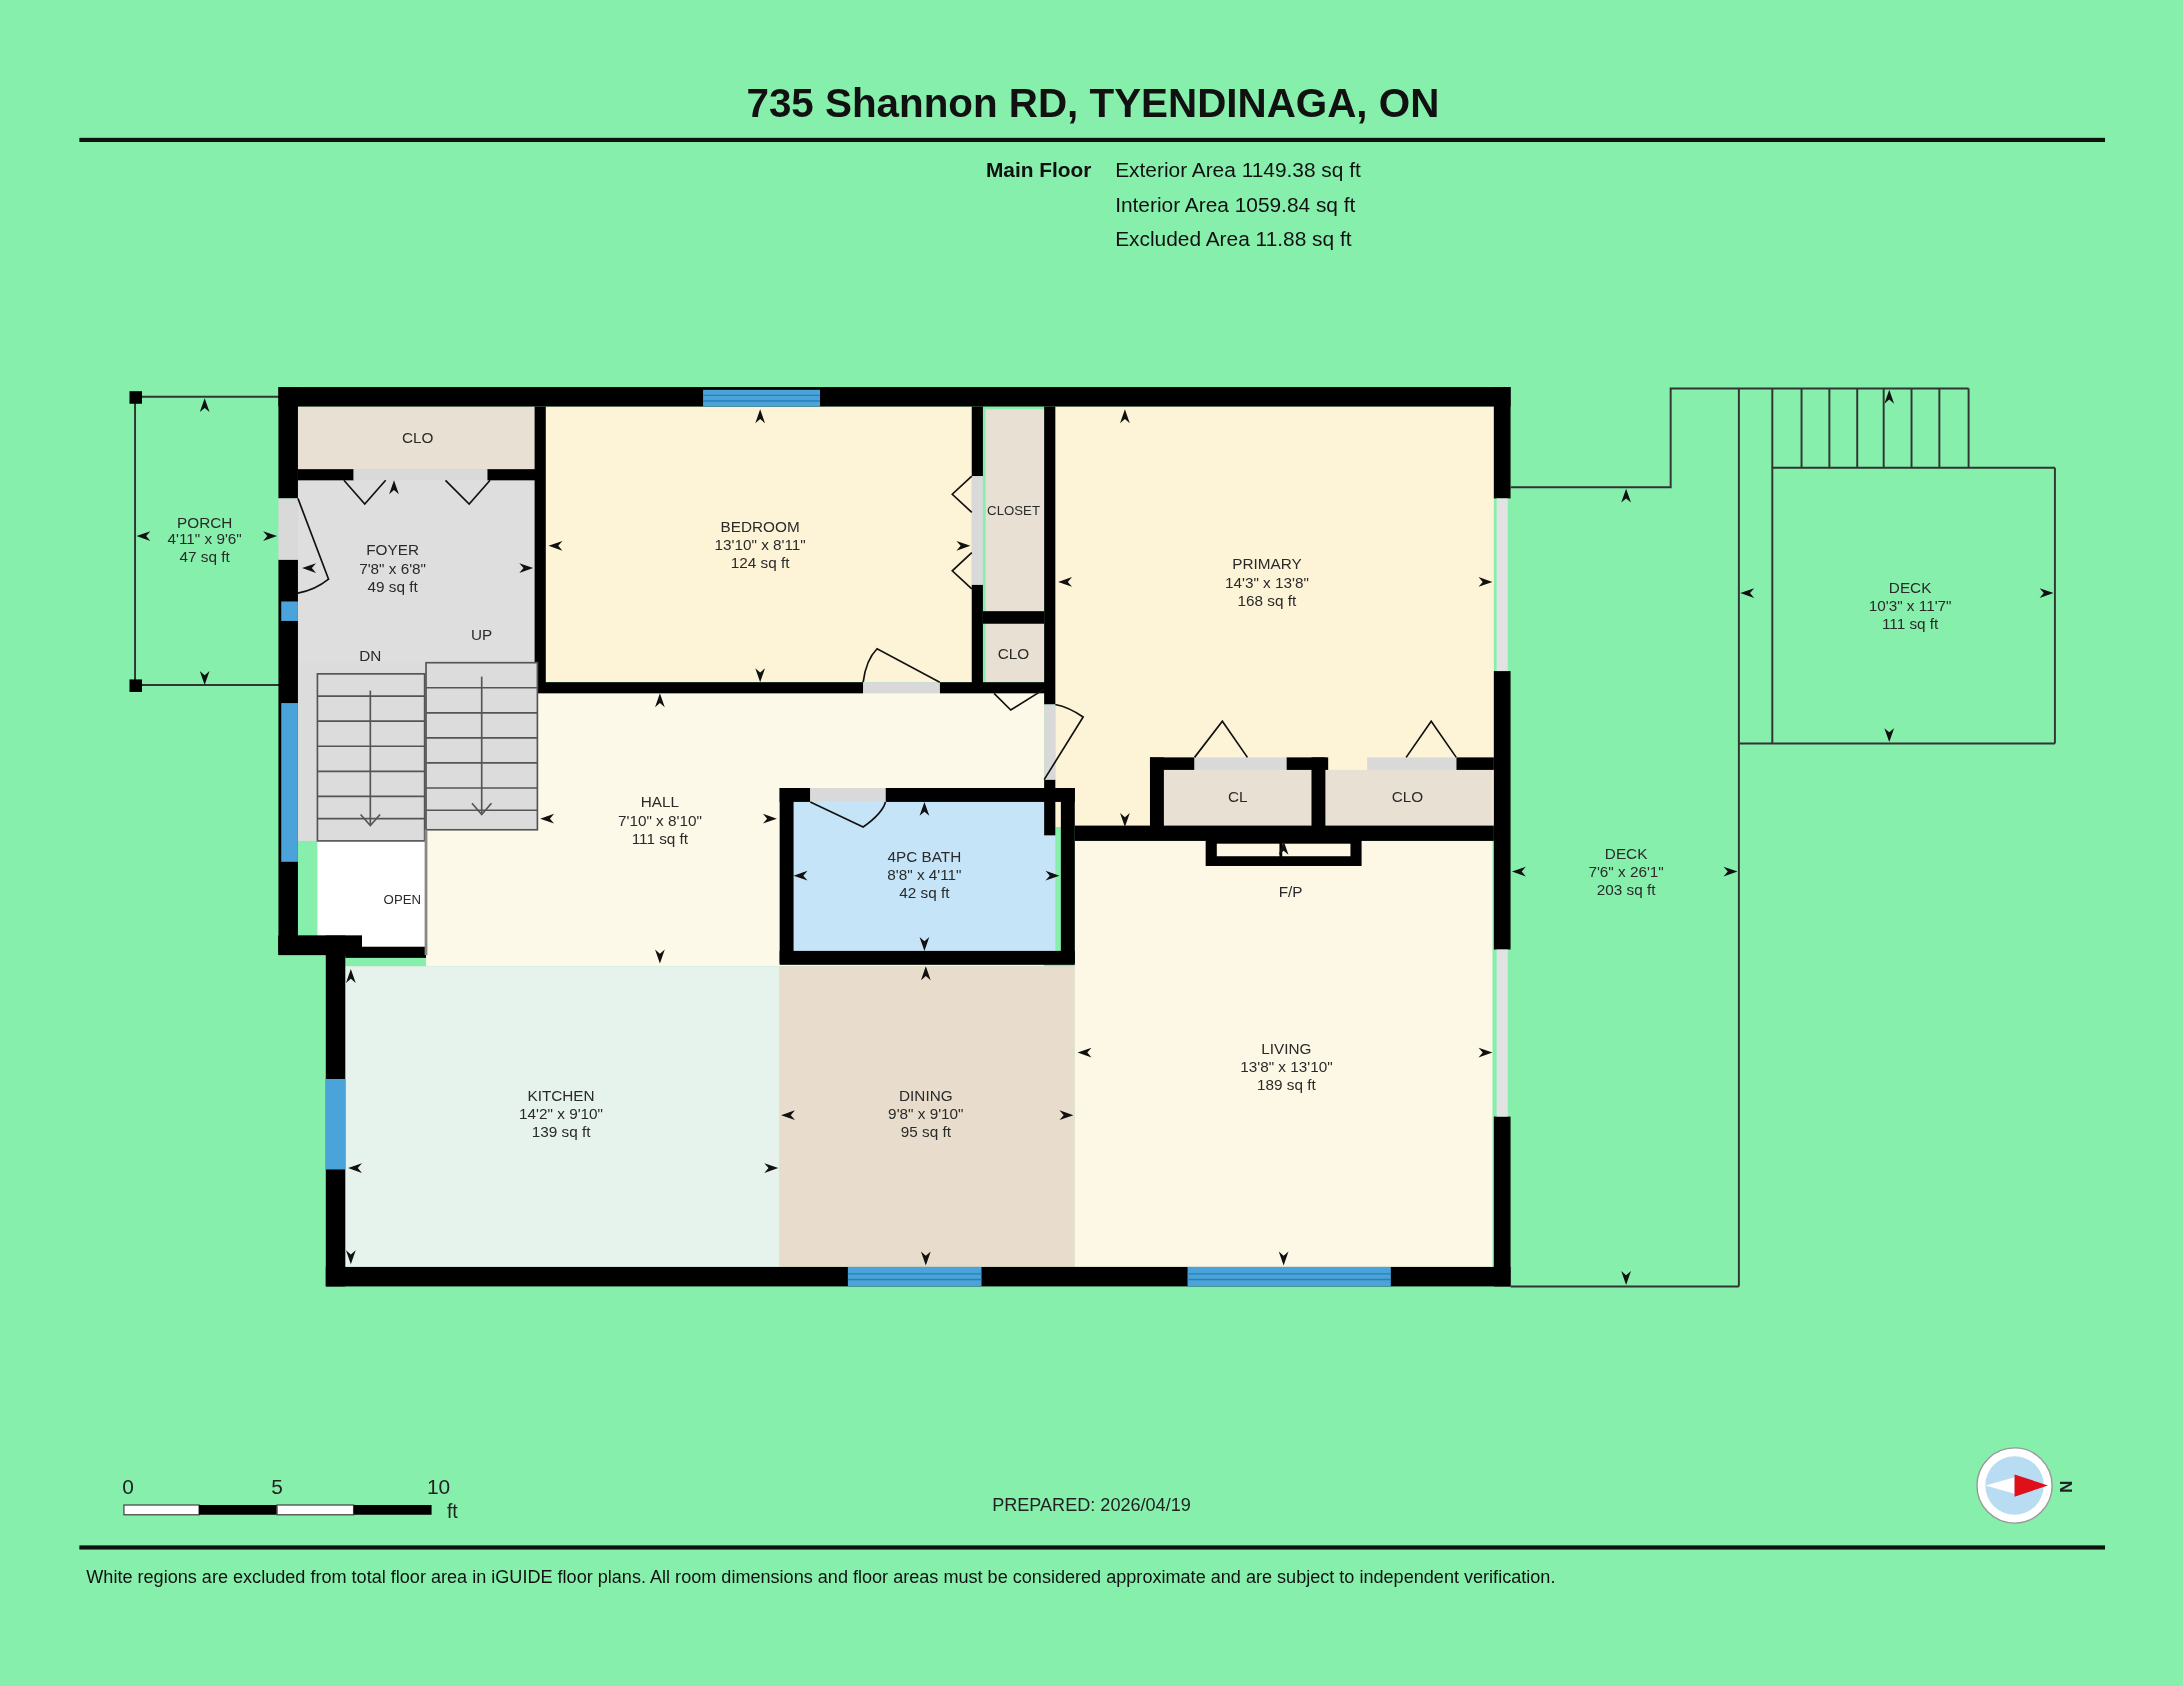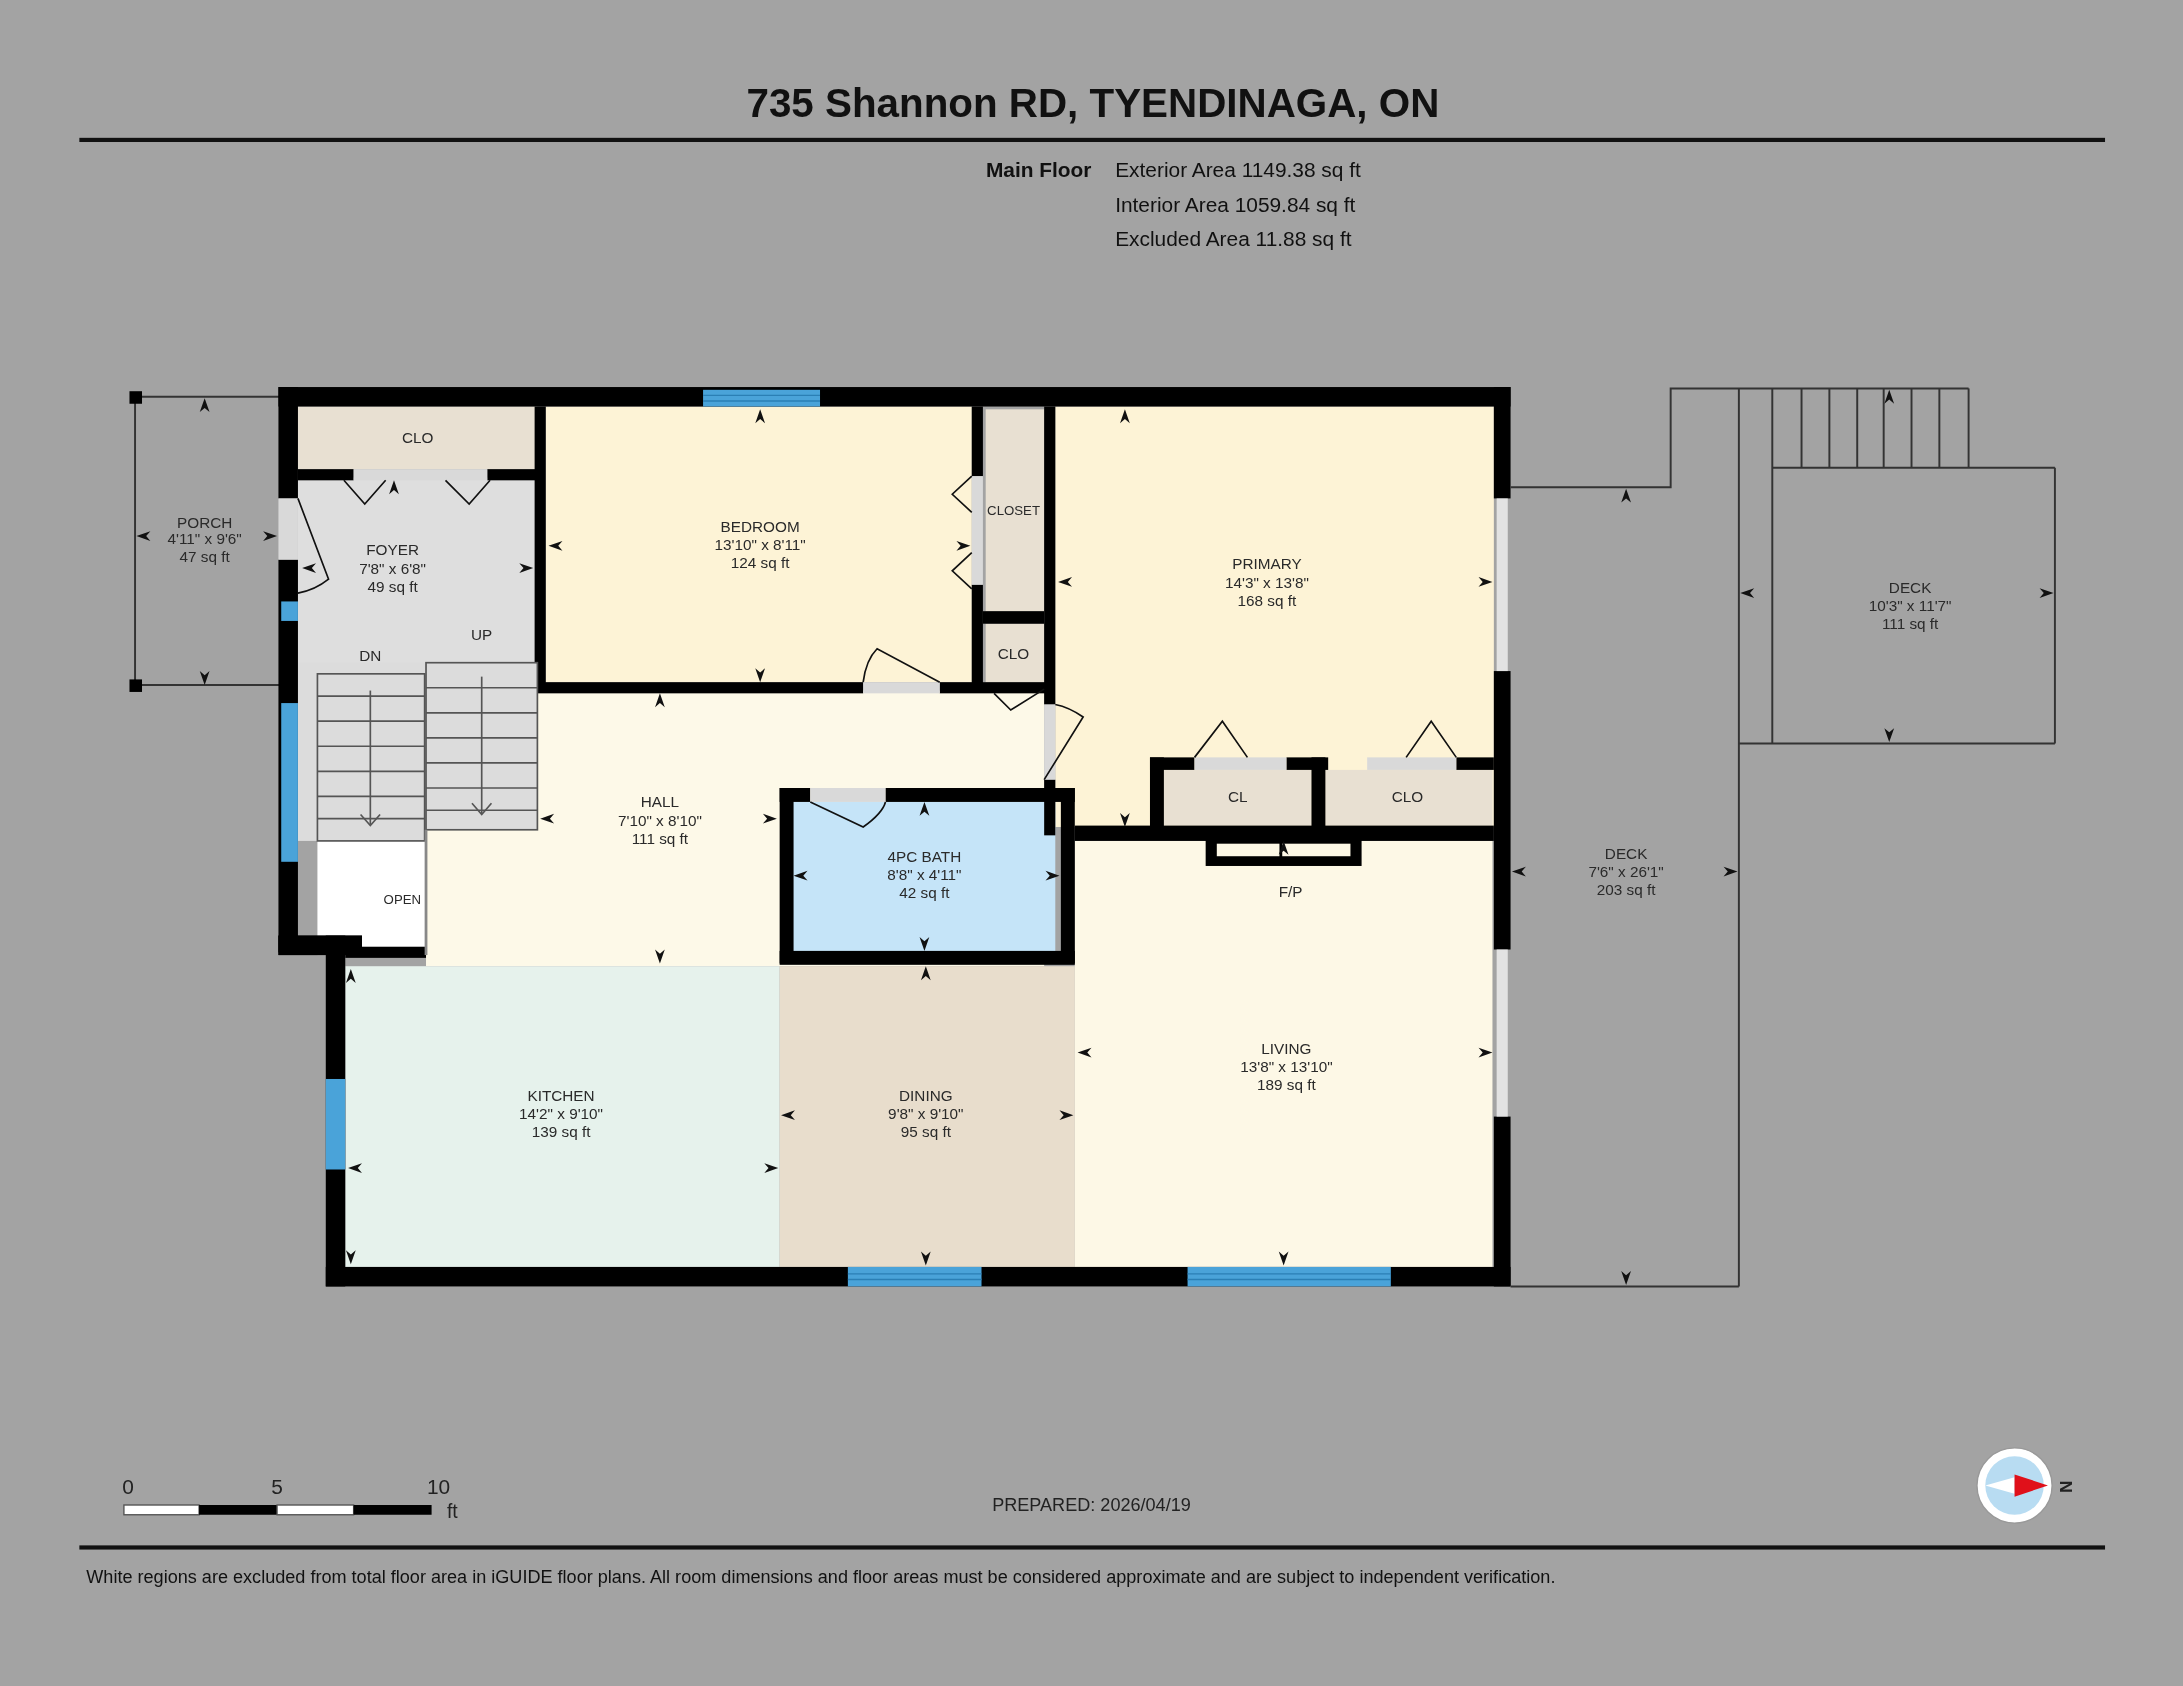--- a/index.html
+++ b/index.html
@@ -1,17 +1,17 @@
 <!DOCTYPE html>
 <html style="font-size:9px"><head>
 <meta charset="utf-8">
 <style>
   html, body { margin: 0; padding: 0; background: #ffffff; }
   body { width: 2183px; height: 1686px; overflow: hidden; font-family: "Liberation Sans", sans-serif; }
-  .page { position: relative; width: 2183px; height: 1686px; background: #a3a3a3; }
+  .page { position: relative; width: 2183px; height: 1686px; background: #86efac; }
   svg.plan { position: absolute; left: 0; top: 0; width: 2183px; height: 1686px; }
   .txt { font-family: "Liberation Sans", sans-serif; fill: #222; }
   .title { font-weight: bold; fill: #111; }
   .lbl { font-size: 11px; text-anchor: middle; fill: #2a2a2a; }
   .lbl-sm { font-size: 9.5px; text-anchor: middle; fill: #2a2a2a; }
   .area-text { font-size: 15px; fill: #111; }
   .area-head { font-size: 15px; font-weight: bold; fill: #111; }
   .footer-text { font-size: 13px; fill: #111; }
   .wall { fill: #000; }
   .thin { fill: none; stroke: #333; stroke-width: 1.4; }

